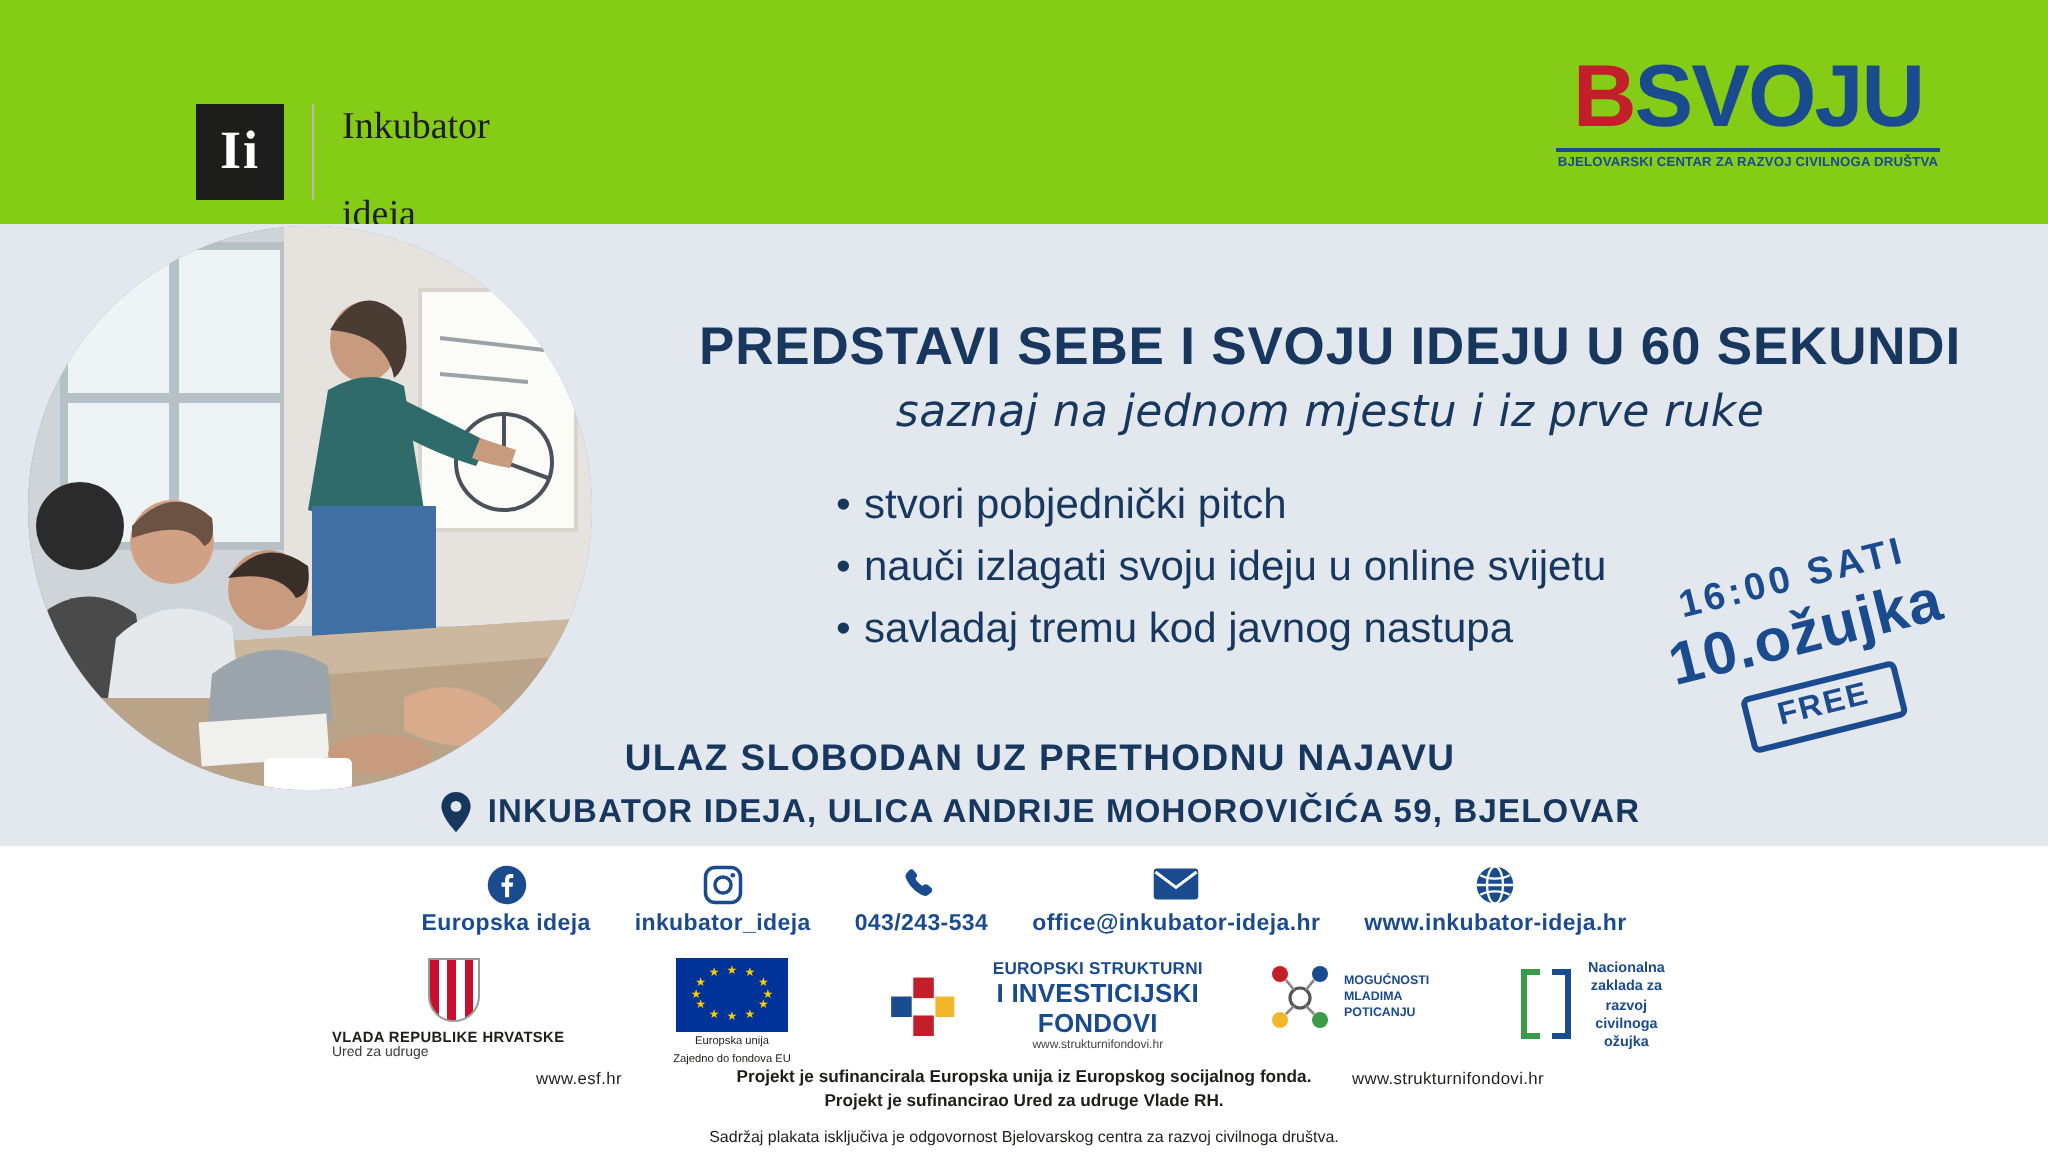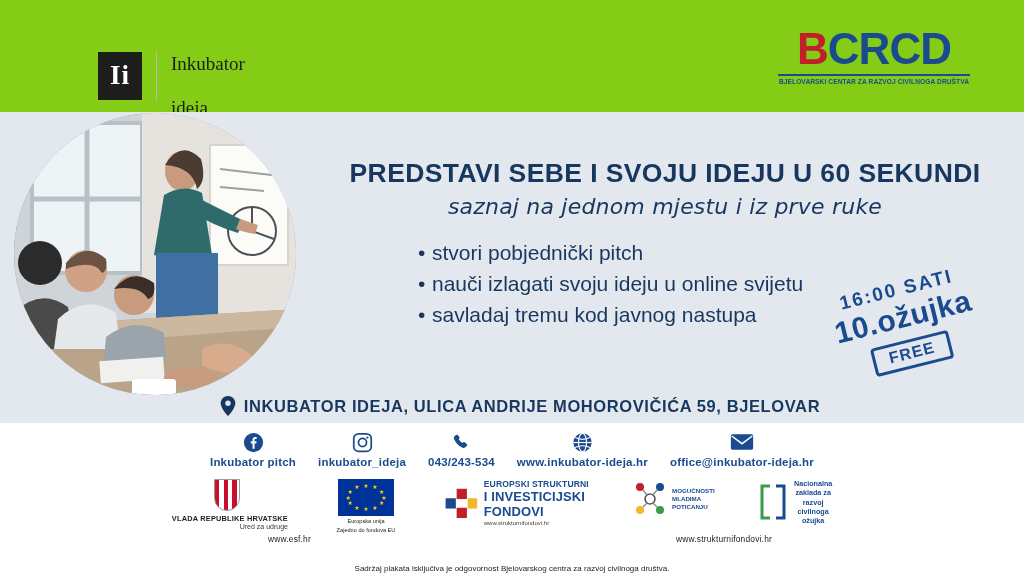--- a/index.html
+++ b/index.html
@@ -276,21 +276,21 @@
     width: 1024px;
     height: 48px;
     display: flex;
     align-items: flex-start;
     justify-content: center;
     gap: 18px;
   }
   .fl { position: relative; }
 
   
-  .fl-vlada { text-align: right; width: 122px; margin-left: 32px; }
+  .fl-vlada { text-align: left; width: 122px; margin-left: 32px; }
   .hr-coat {
     width: 26px; height: 32px;
     margin: 0 auto;
     background:
       repeating-linear-gradient(90deg, #c8102e 0 4.33px, #ffffff 4.33px 8.66px);
     border: 1px solid #9a9a9a;
     border-radius: 0 0 13px 13px;
     box-sizing: border-box;
   }
   .fl-vlada .t1 {
@@ -321,21 +321,21 @@
     transform: translate(-50%, -50%);
   }
   .fl-eu .t1 {
     margin-top: 2px;
     font-size: 5.6px;
     color: #1d1d1b;
     line-height: 1.25;
   }
 
   
-  .fl-esi { display: flex; align-items: center; gap: 5px; width: 170px; }
+  .fl-esi { display: flex; align-items: center; gap: 5px; width: 170px; text-align: center; }
   .esi-mark { width: 44px; height: 40px; }
   .esi-text .l1 {
     font-size: 8.6px; font-weight: 700; color: #1b4b8f; letter-spacing: 0.1px;
   }
   .esi-text .l2 {
     font-size: 13px; font-weight: 700; color: #1b4b8f; letter-spacing: 0.1px;
   }
   .esi-text .l3 {
     font-size: 6px; color: #444; margin-top: 1px;
   }
@@ -399,21 +399,21 @@
     <div class="logo-ii">
       <div class="logo-ii-mark">Ii</div>
       <div class="logo-ii-divider"></div>
       <div class="logo-ii-text">
         <div>Inkubator</div>
         <div>ideja</div>
       </div>
     </div>
 
     <div class="logo-bcrcd">
-      <div class="bcrcd-main"><span class="b-red">B</span><span>CRCD</span></div>
+      <div class="bcrcd-main"><span class="b-red">B</span><span>SVOJU</span></div>
       <div class="bcrcd-sub">BJELOVARSKI CENTAR ZA RAZVOJ CIVILNOGA DRUŠTVA</div>
     </div>
   </div>
 
   <div class="body-panel"></div>
 
   <div class="photo-circle">
     <svg class="photo-svg" width="282" height="282" viewBox="0 0 282 282">
       <rect x="0" y="0" width="282" height="282" fill="#cfd4d8"></rect>
 
@@ -457,20 +457,21 @@
 
   <div class="headline">PREDSTAVI SEBE I SVOJU IDEJU U 60 SEKUNDI</div>
   <div class="subhead">saznaj na jednom mjestu i iz prve ruke</div>
 
   <div class="bullets">
     <div class="bullet"><span class="dot">•</span><span>stvori pobjednički pitch</span></div>
     <div class="bullet"><span class="dot">•</span><span>nauči izlagati svoju ideju u online svijetu</span></div>
     <div class="bullet"><span class="dot">•</span><span>savladaj tremu kod javnog nastupa</span></div>
   </div>
 
+  <div class="info-line1">ULAZ SLOBODAN UZ PRETHODNU NAJAVU</div>
   <div class="info-line2">
     <svg class="pin-icon" width="16" height="20" viewBox="0 0 16 20">
       <path d="M8 0C3.9 0 .7 3.2.7 7.2.7 12.6 8 20 8 20s7.3-7.4 7.3-12.8C15.3 3.2 12.1 0 8 0z" fill="#17375e"></path>
       <circle cx="8" cy="7.2" r="2.7" fill="#e3e8ef"></circle>
     </svg>
     <span>INKUBATOR IDEJA, ULICA ANDRIJE MOHOROVIČIĆA 59, BJELOVAR</span>
   </div>
 
   <div class="stamp">
     <div class="stamp-time">16:00 SATI</div>
@@ -481,63 +482,63 @@
   <div class="contact-strip">
     <div class="contact-row">
 
       <div class="contact-item">
         <span class="ci-icon">
           <svg width="21" height="21" viewBox="0 0 24 24">
               <circle cx="12" cy="12" r="11" fill="#1b4b8f"></circle>
               <path d="M13.2 19v-6h2l.3-2.4h-2.3V9.1c0-.7.2-1.1 1.2-1.1h1.2V5.8c-.2 0-.9-.1-1.7-.1-1.8 0-3 1.1-3 3.1v1.8H8.9V13h2v6z" fill="#fff"></path>
             </svg>
         </span>
-        <span class="ci-label">Inkubator pitch</span>
+        <span class="ci-label">Europska ideja</span>
       </div>
 
       <div class="contact-item">
         <span class="ci-icon">
           <svg width="21" height="21" viewBox="0 0 24 24">
               <rect x="2" y="2" width="20" height="20" rx="5.5" fill="none" stroke="#1b4b8f" stroke-width="2"></rect>
               <circle cx="12" cy="12" r="4.6" fill="none" stroke="#1b4b8f" stroke-width="2"></circle>
               <circle cx="17.6" cy="6.4" r="1.3" fill="#1b4b8f"></circle>
             </svg>
         </span>
         <span class="ci-label">inkubator_ideja</span>
       </div>
 
       <div class="contact-item">
         <span class="ci-icon">
           <svg width="21" height="21" viewBox="0 0 24 24">
               <path d="M6.6 3c-.6 0-1.2.3-1.6.8L3.7 5.4c-.6.8-.7 1.8-.3 2.7 1.9 4.4 5.5 8 9.9 9.9.9.4 1.9.3 2.7-.3l1.6-1.3c.5-.4.8-1 .8-1.6 0-.5-.2-1-.6-1.3l-2-1.6c-.6-.5-1.5-.5-2.1 0l-.8.6c-1.7-1-3.1-2.4-4.1-4.1l.6-.8c.5-.6.5-1.5 0-2.1l-1.6-2C7.5 3.2 7.1 3 6.6 3z" fill="#1b4b8f"></path>
             </svg>
         </span>
         <span class="ci-label">043/243-534</span>
+      </div>
+
+      <div class="contact-item">
+        <span class="ci-icon">
+          <svg width="24" height="18" viewBox="0 0 28 20">
+              <rect x="1" y="1" width="26" height="18" rx="2" fill="#1b4b8f"></rect>
+              <path d="M2 3l12 9 12-9" fill="none" stroke="#fff" stroke-width="1.8"></path>
+            </svg>
+        </span>
+        <span class="ci-label">office@inkubator-ideja.hr</span>
       </div>
 
       <div class="contact-item">
         <span class="ci-icon">
           <svg width="21" height="21" viewBox="0 0 24 24">
               <circle cx="12" cy="12" r="10.5" fill="#1b4b8f"></circle>
               <ellipse cx="12" cy="12" rx="4.6" ry="10.5" fill="none" stroke="#fff" stroke-width="1.3"></ellipse>
               <line x1="1.5" y1="12" x2="22.5" y2="12" stroke="#fff" stroke-width="1.3"></line>
               <path d="M3.6 6.4c4.8 2.6 11.9 2.6 16.8 0M3.6 17.6c4.8-2.6 11.9-2.6 16.8 0" fill="none" stroke="#fff" stroke-width="1.3"></path>
             </svg>
         </span>
         <span class="ci-label">www.inkubator-ideja.hr</span>
-      </div>
-
-      <div class="contact-item">
-        <span class="ci-icon">
-          <svg width="24" height="18" viewBox="0 0 28 20">
-              <rect x="1" y="1" width="26" height="18" rx="2" fill="#1b4b8f"></rect>
-              <path d="M2 3l12 9 12-9" fill="none" stroke="#fff" stroke-width="1.8"></path>
-            </svg>
-        </span>
-        <span class="ci-label">office@inkubator-ideja.hr</span>
       </div>
 
     </div>
   </div>
 
   <div class="footer">
     <div class="footer-logos">
 
       <div class="fl fl-vlada">
         <div class="hr-coat"></div>
@@ -606,17 +607,21 @@
           <div>civilnoga</div>
           <div>ožujka</div>
         </div>
       </div>
 
     </div>
 
     <div class="footer-url-left">www.esf.hr</div>
     <div class="footer-url-right">www.strukturnifondovi.hr</div>
 
+    <div class="footer-note">
+      <div>Projekt je sufinancirala Europska unija iz Europskog socijalnog fonda.</div>
+      <div>Projekt je sufinancirao Ured za udruge Vlade RH.</div>
+    </div>
 
     <div class="footer-disclaimer">Sadržaj plakata isključiva je odgovornost Bjelovarskog centra za razvoj civilnoga društva.</div>
   </div>
 
 </div>
 
 </body></html>

